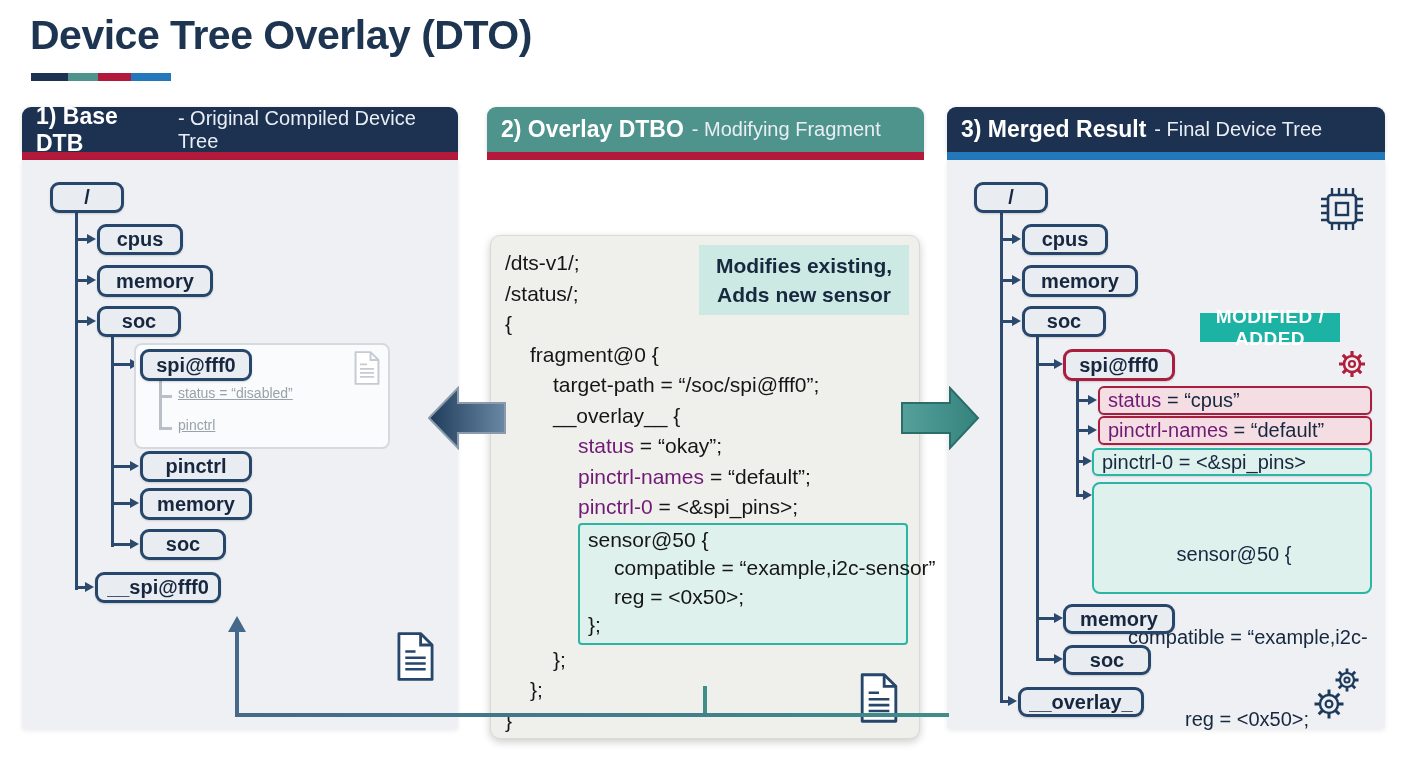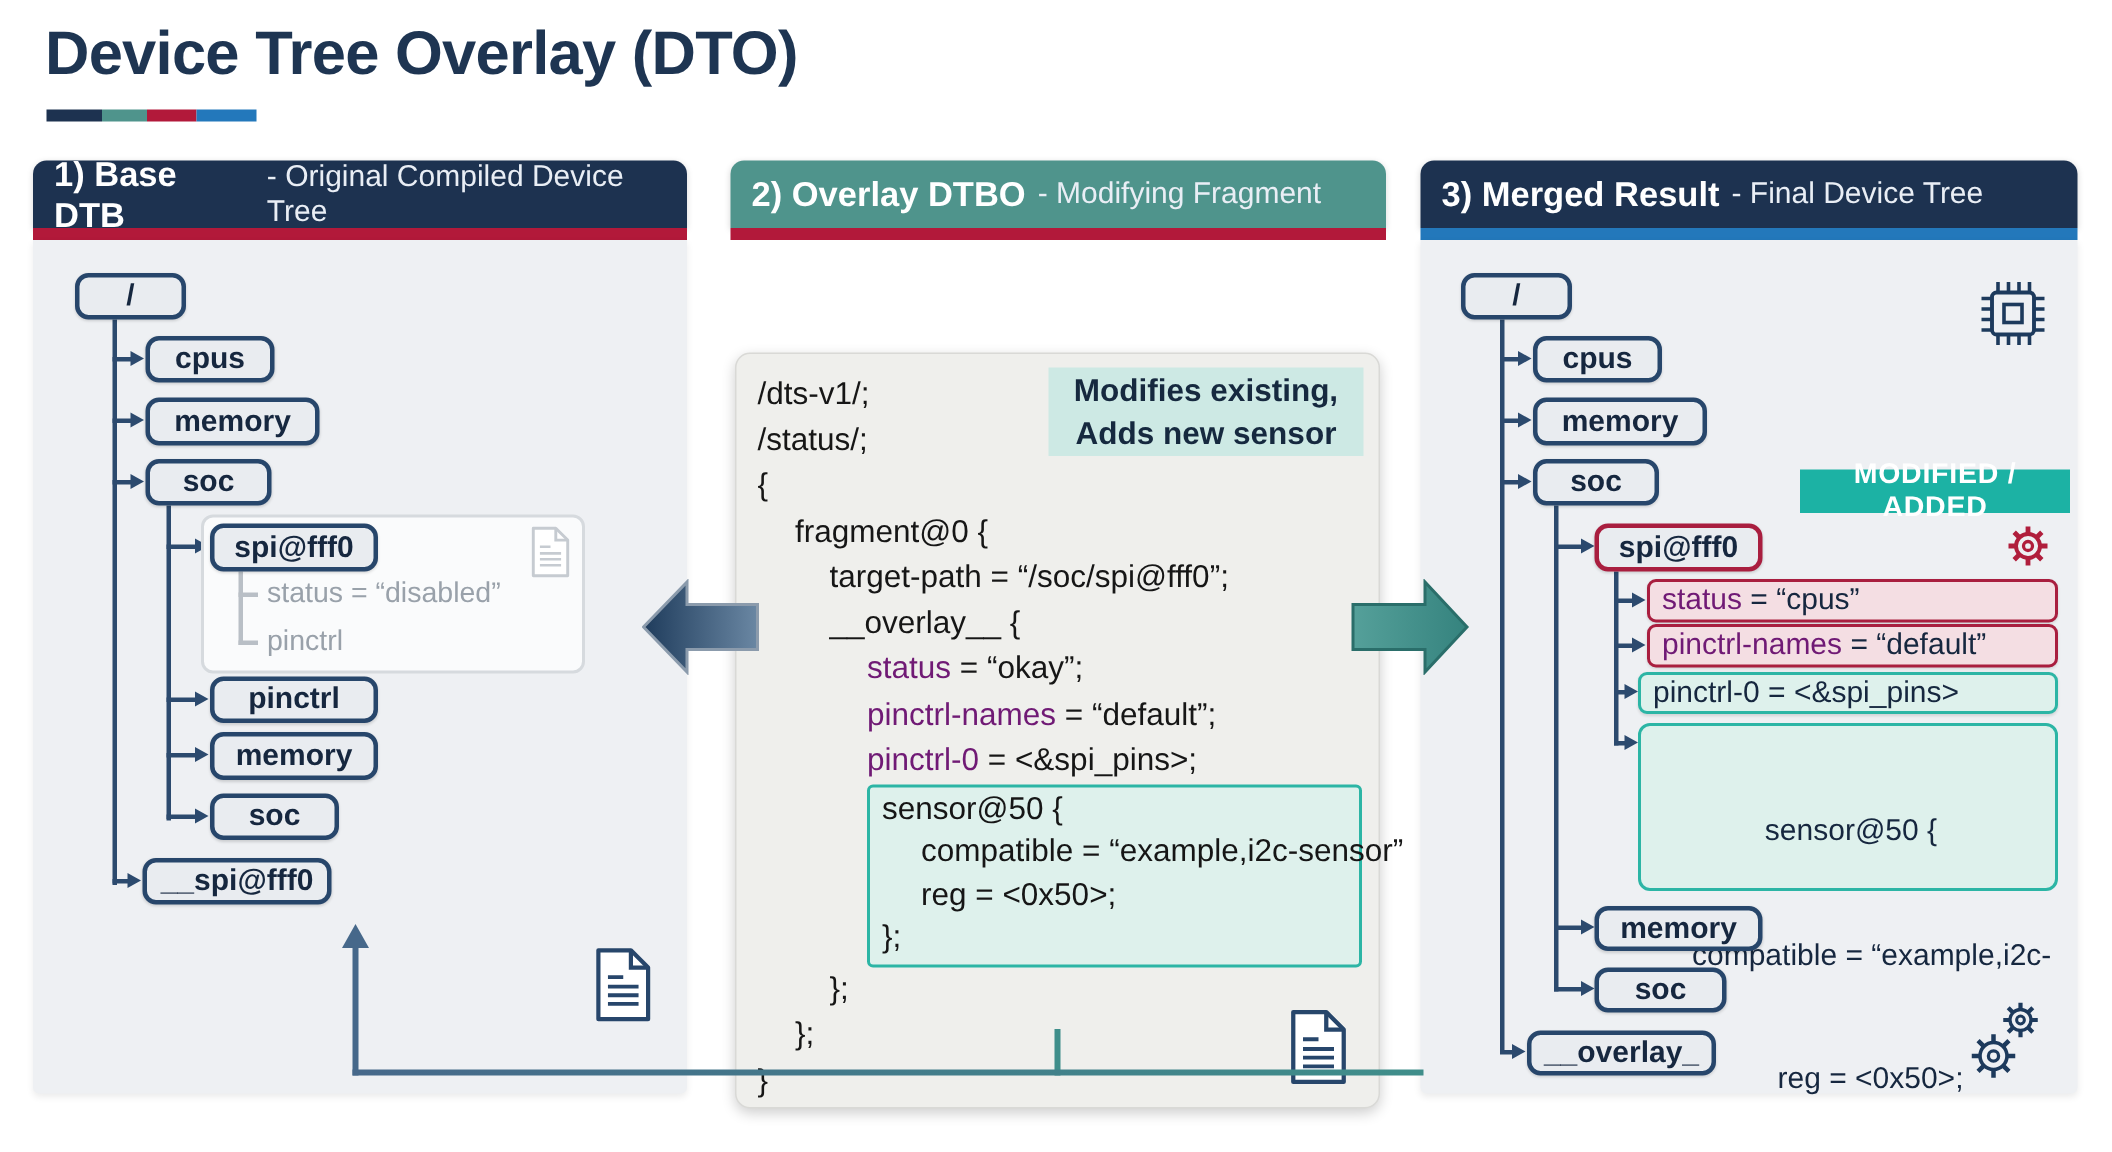--- a/index.html
+++ b/index.html
@@ -35,21 +35,21 @@
         box-shadow:0 1px 2px rgba(0,0,0,.15);}
   .node-red{border-color:#a91e3f;}
   .lv{position:absolute;width:3px;background:#2c4a6e;}
   .lh{position:absolute;height:3px;background:#2c4a6e;}
   .ah-r{position:absolute;width:0;height:0;border-top:5.5px solid transparent;
         border-bottom:5.5px solid transparent;border-left:9px solid #2c4a6e;}
   .glv{position:absolute;width:3px;background:#b9bfc6;}
   .glh{position:absolute;height:3px;background:#b9bfc6;}
 
   .ggroup{position:absolute;background:#fafbfc;border:2px solid #d6dade;border-radius:8px;}
-  .gtext{position:absolute;font-size:19px;color:#99a1aa;}
+  .gtext{position:absolute;font-size:14px;color:#99a1aa;text-decoration:underline;}
 
   .note-gray{position:absolute;background:#dde1e6;color:#1c3350;font-size:21px;font-weight:600;
         display:flex;flex-direction:column;align-items:center;justify-content:center;
         line-height:29px;text-align:center;}
   .note-teal{position:absolute;background:#cde9e4;color:#16293f;font-size:21px;font-weight:600;
         display:flex;flex-direction:column;align-items:center;justify-content:center;
         line-height:29px;text-align:center;}
 
   .code-card{position:absolute;left:3px;top:75px;width:430px;height:504px;box-sizing:border-box;
         background:#efefec;border:1px solid #d9d9d6;border-radius:10px;
@@ -153,21 +153,21 @@
   </section>
 
   <section class="panel" style="left:487px;width:437px;">
     <div class="p-head head-teal">
       <b>2) Overlay DTBO</b>
       <span>- Modifying Fragment</span>
     </div>
     <div class="p-stripe stripe-red"></div>
     <div class="p-body-clear">
       <div class="code-card">
-        <div class="note-teal" style="left:208px;top:9px;width:210px;height:59px;">
+        <div class="note-teal" style="left:208px;top:9px;width:210px;height:70px;">
           <div>Modifies existing,</div>
           <div>Adds new sensor</div>
         </div>
         <div class="code">
           <div class="cl">/dts-v1/;</div>
           <div class="cl">/status/;</div>
           <div class="cl">{</div>
           <div class="cl i1">fragment@0 {</div>
           <div class="cl i2">target-path = “/soc/spi@fff0”;</div>
           <div class="cl i2">__overlay__ {</div>
@@ -200,21 +200,21 @@
     </div>
     <div class="p-stripe stripe-blue"></div>
     <div class="p-body">
 
       <svg style="position:absolute;left:366px;top:20px;" width="58" height="58" viewBox="0 0 58 58">
         <rect x="15" y="15" width="28" height="28" rx="3" fill="none" stroke="#1d3a5c" stroke-width="2.6"></rect>
         <rect x="23" y="23" width="12" height="12" fill="none" stroke="#1d3a5c" stroke-width="2.4"></rect>
         <path d="M19 8 v7 M26 8 v7 M33 8 v7 M40 8 v7 M19 43 v7 M26 43 v7 M33 43 v7 M40 43 v7 M8 19 h7 M8 26 h7 M8 33 h7 M8 40 h7 M43 19 h7 M43 26 h7 M43 33 h7 M43 40 h7" stroke="#1d3a5c" stroke-width="2.4"></path>
       </svg>
 
-      <div class="badge" style="left:253px;top:153px;width:180px;height:29px;">MODIFIED / ADDED</div>
+      <div class="badge" style="left:253px;top:153px;width:140px;height:29px;">MODIFIED / ADDED</div>
 
       <svg style="position:absolute;left:388px;top:187px;" width="34" height="34" viewBox="0 0 34 34">
         <circle cx="17" cy="17" r="8" fill="none" stroke="#b01e3c" stroke-width="2.6"></circle>
         <circle cx="17" cy="17" r="3" fill="none" stroke="#b01e3c" stroke-width="2.2"></circle>
         <path d="M17 9 V4 M17 25 v5 M9 17 H4 M25 17 h5 M11.3 11.3 L7.8 7.8 M22.7 22.7 l3.5 3.5 M22.7 11.3 l3.5 -3.5 M11.3 22.7 l-3.5 3.5" stroke="#b01e3c" stroke-width="3.2"></path>
       </svg>
 
       <div class="lv" style="left:53px;top:53px;height:489px;"></div>
       <div class="lh" style="left:53px;top:78px;width:13px;"></div>
       <div class="ah-r" style="left:65px;top:74px;"></div>

